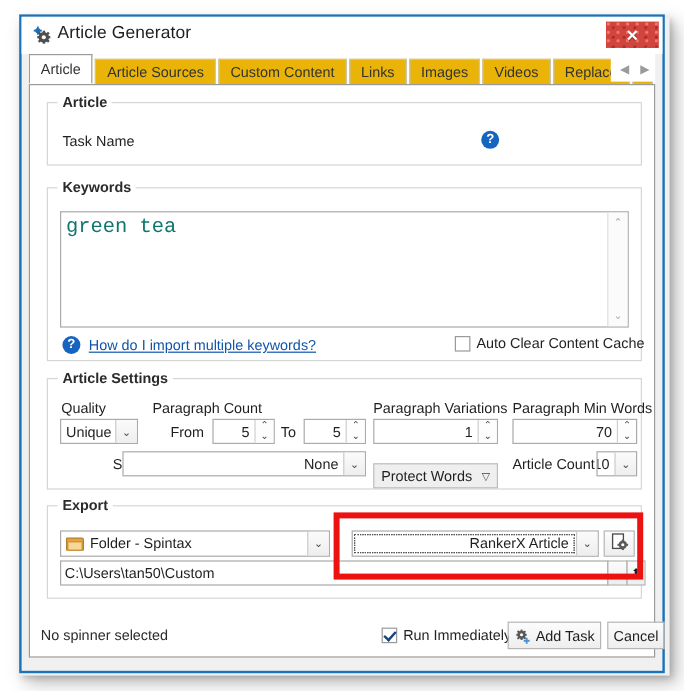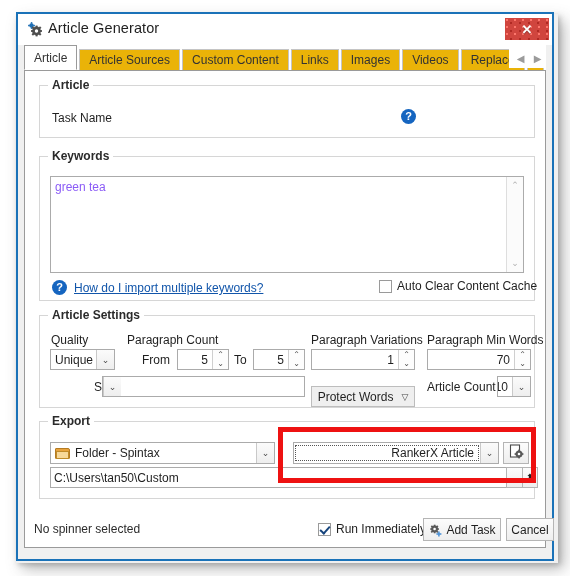--- a/index.html
+++ b/index.html
@@ -297,22 +297,23 @@
     position: absolute;
     box-sizing: border-box;
     border: 1px solid #ababab;
     background: #ffffff;
     overflow: hidden;
   }
   .memo .mtext {
     position: absolute;
     left: 4px;
     top: 3px;
-    font-size: 12px;
-    color: #8b5cf6;
+    font-size: 17px;
+    color: #0f766e;
+    font-family: Liberation Mono, monospace;
   }
   .memo .vscroll {
     position: absolute;
     right: 0;
     top: 0;
     bottom: 0;
     width: 16px;
     background: #fbfbfb;
     border-left: 1px solid #dedede;
     display: flex;
@@ -543,20 +544,21 @@
       <div class="spin" style="left:402px; top:278px; width:104px; height:21px;">
         <span class="sval">70</span>
         <span class="sbtns">
           <i>⌃</i>
           <i>⌄</i>
         </span>
       </div>
 
       <div class="lbl" style="left:26px; top:309px;margin-left:43px;">Spinner</div>
       <div class="combo" style="left:77px; top:305px; width:203px; height:21px;">
+        <span class="cval right">None</span>
         <span class="arrow">⌄</span>
       </div>
       <div class="btn flat" style="left:286px; top:315px; width:104px; height:21px;">
         <span>Protect Words</span>
         <span style="margin-left:8px; font-size:9px; color:#444;">▽</span>
       </div>
       <div class="lbl" style="left:402px; top:309px;">Article Count</div>
       <div class="combo" style="left:472px; top:305px; width:34px; height:21px;">
         <span class="cval right">10</span>
         <span class="arrow">⌄</span>

